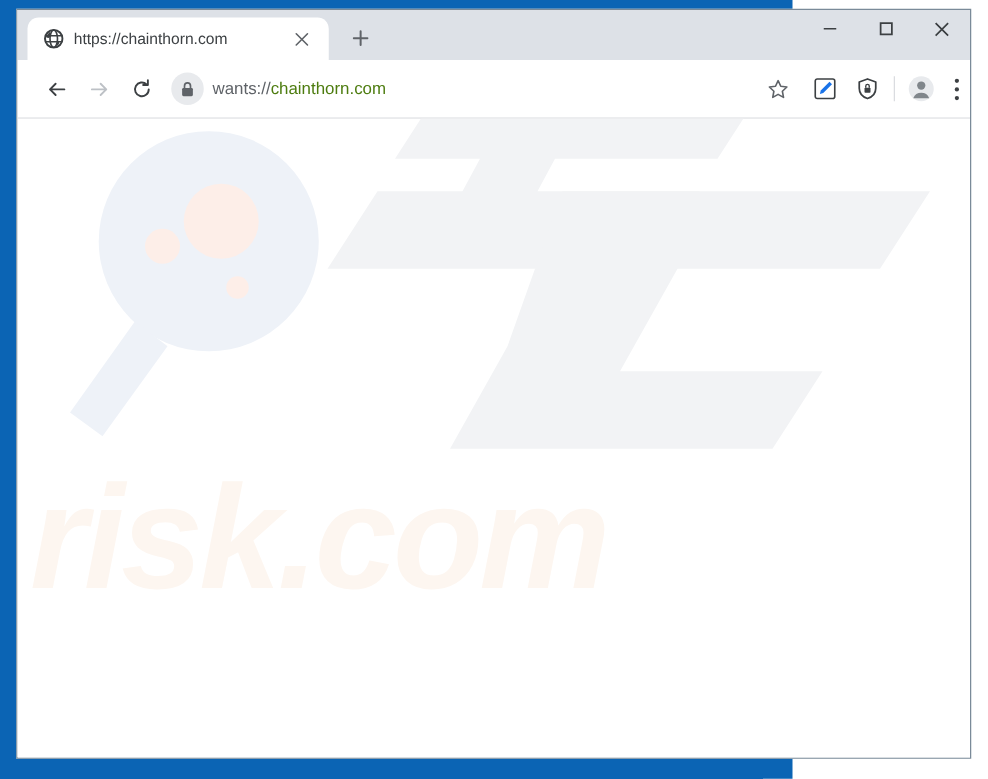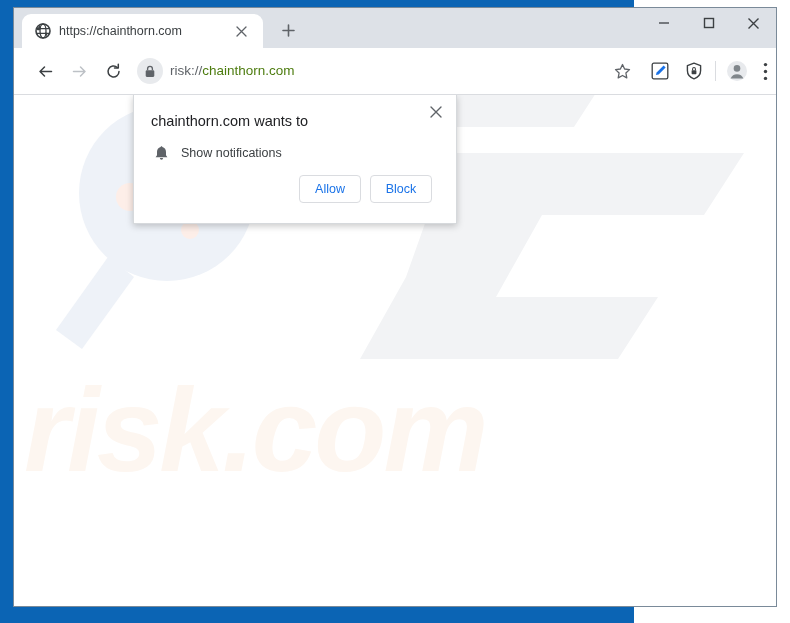--- a/index.html
+++ b/index.html
@@ -334,21 +334,21 @@
         </div>
 
         <div id="omnibox">
           <span id="lock-chip">
             <svg width="12" height="13" viewBox="0 0 12 13">
               <rect x="1.7" y="5.3" width="8.6" height="6.6" rx="1.1" fill="#5f6368"></rect>
               <path d="M3.6 5.3 V3.7a2.4 2.4 0 0 1 4.8 0 V5.3" fill="none" stroke="#5f6368" stroke-width="1.35"></path>
             </svg>
           </span>
           <div id="url-text">
-            <span class="scheme">risk://</span><span class="host">chainthorn.com</span>
+            <span class="scheme">wants://</span><span class="host">chainthorn.com</span>
           </div>
         </div>
 
         <div class="tbicon" id="tb-star">
           <svg width="17" height="17" viewBox="0 0 17 17">
             <path d="M8.5 1.5 L10.6 6 L15.5 6.6 L11.9 10 L12.8 14.9 L8.5 12.5 L4.2 14.9 L5.1 10 L1.5 6.6 L6.4 6 Z" fill="none" stroke="#5f6368" stroke-width="1.3" stroke-linejoin="round"></path>
           </svg>
         </div>
         <div class="tbicon" id="tb-edit">
           <svg width="18" height="18" viewBox="0 0 18 18">
@@ -392,37 +392,17 @@
 
         <svg id="wm-pc" viewBox="0 0 640 310">
           <g fill="#f2f3f5">
             <path d="M212 0 H470 L430 62 H300 L286 88 H416 L376 150 H118 L158 88 H226 L240 62 H172 Z"></path>
             <path d="M306 88 H600 L560 150 H398 L352 232 H514 L474 294 H216 L262 212 Z"></path>
           </g>
         </svg>
 
         <div id="wm-risk">risk.com</div>
 
-        <div id="perm-dialog">
-          <span id="perm-close">
-            <svg width="12" height="12" viewBox="0 0 12 12">
-              <path d="M1 1 L11 11 M11 1 L1 11" stroke="#5f6368" stroke-width="1.35" stroke-linecap="round"></path>
-            </svg>
-          </span>
-
-          <div id="perm-title">chainthorn.com wants to</div>
-
-          <span id="perm-bell">
-            <svg width="15" height="16" viewBox="0 0 15 16">
-              <path d="M7.5 1.2 C7.5 1.2 8.4 1.2 8.4 2.1 C10.7 2.6 12 4.6 12 7 V10.2 L13.4 12.2 H1.6 L3 10.2 V7 C3 4.6 4.3 2.6 6.6 2.1 C6.6 1.2 7.5 1.2 7.5 1.2 Z" fill="#5f6368"></path>
-              <path d="M5.9 13.1 H9.1 A1.6 1.6 0 0 1 5.9 13.1 Z" fill="#5f6368"></path>
-            </svg>
-          </span>
-          <div id="perm-option-label">Show notifications</div>
-
-          <button class="perm-btn" id="btn-allow">Allow</button>
-          <button class="perm-btn" id="btn-block">Block</button>
-        </div>
 
       </div>
     </div>
   </div>
 </div>
 
 </body></html>

